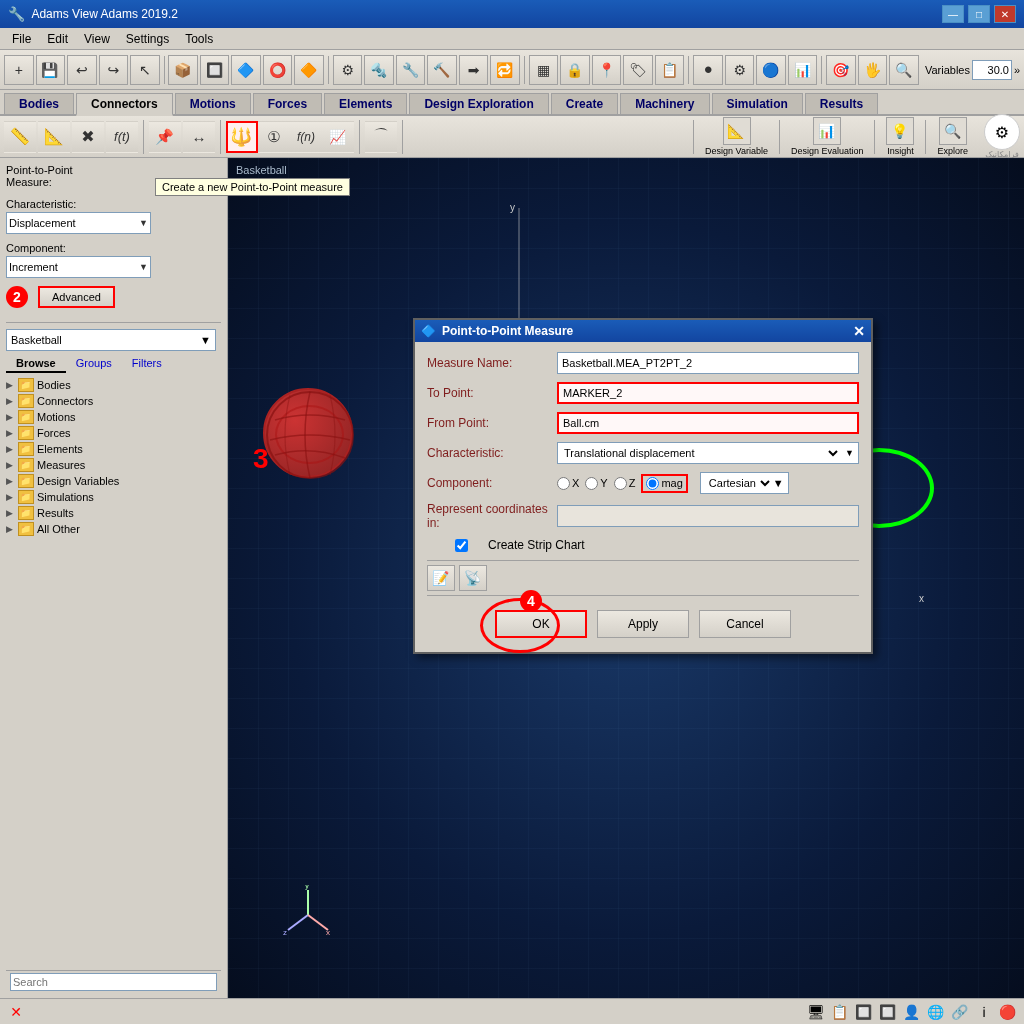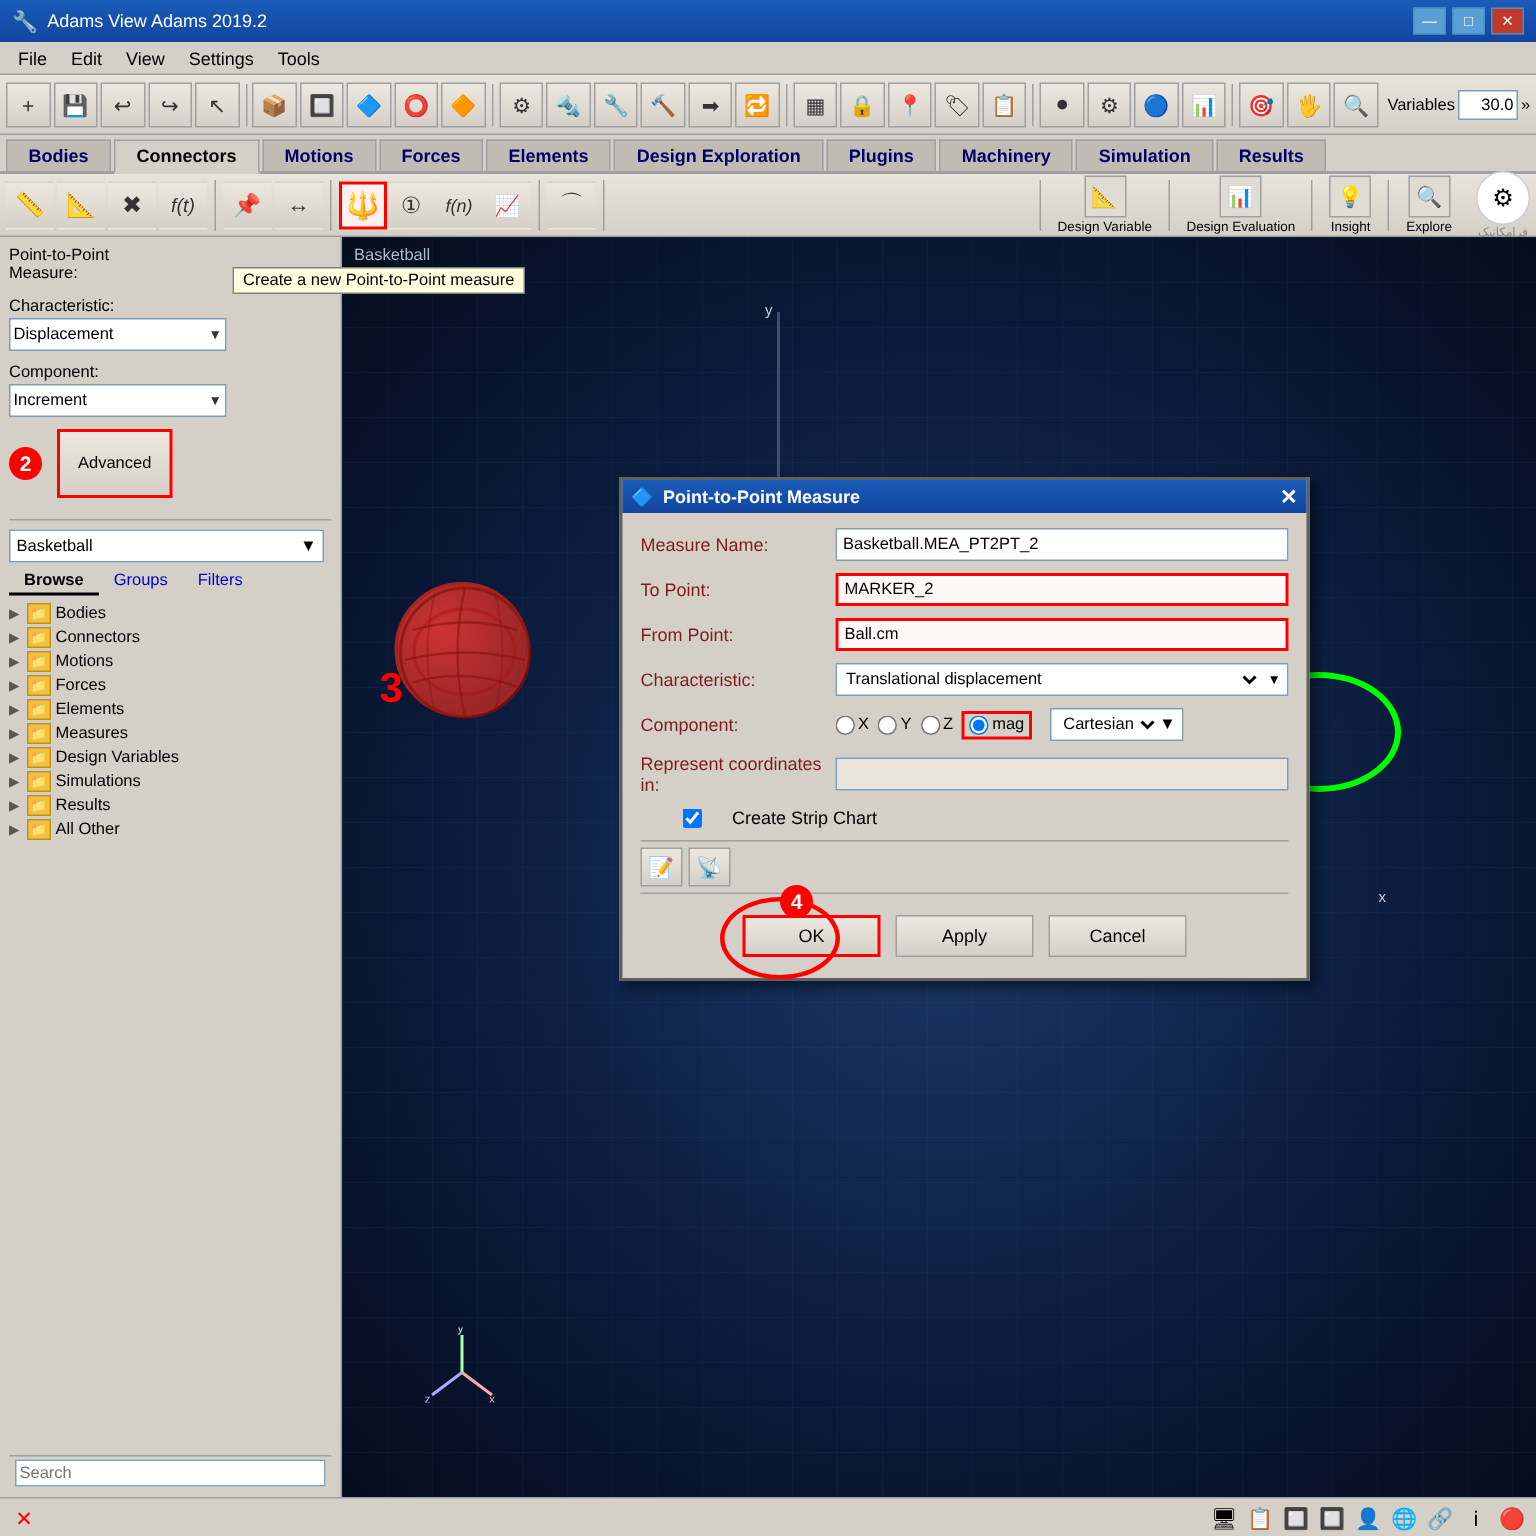--- a/index.html
+++ b/index.html
@@ -174,21 +174,21 @@
       background: white;
       border: 1px solid #7f9db9;
       font-size: 11px;
       padding: 0 2px;
       display: flex; align-items: center; justify-content: space-between;
       cursor: pointer;
     }
     .dropdown-arrow { font-size: 9px; color: #333; }
 
     .advanced-btn {
-      padding: 15px 12px;
+      padding: 3px 12px;
       background: linear-gradient(to bottom, #ece8e0, #d4d0c8);
       border: 1px solid #a0a0a0;
       cursor: pointer;
       font-size: 11px;
       border: 2px solid red;
     }
 
     
     .annotation-num {
       display: inline-flex;
@@ -611,21 +611,21 @@
   </div>
 </div>
 
 <div id="tabbar">
   <div class="tab">Bodies</div>
   <div class="tab active">Connectors</div>
   <div class="tab">Motions</div>
   <div class="tab">Forces</div>
   <div class="tab">Elements</div>
   <div class="tab">Design Exploration</div>
-  <div class="tab">Plugins</div>
+  <div class="tab">Create</div>
   <div class="tab">Machinery</div>
   <div class="tab">Simulation</div>
   <div class="tab">Results</div>
 </div>
 
 <div id="toolbar2">
 
   <div class="tb2-btn" title="ruler" style="color:#666; font-size:16px;">📏</div>
   <div class="tb2-btn" style="font-size:16px;">📐</div>
   <div class="tb2-btn" style="font-size:16px;">✖</div>

